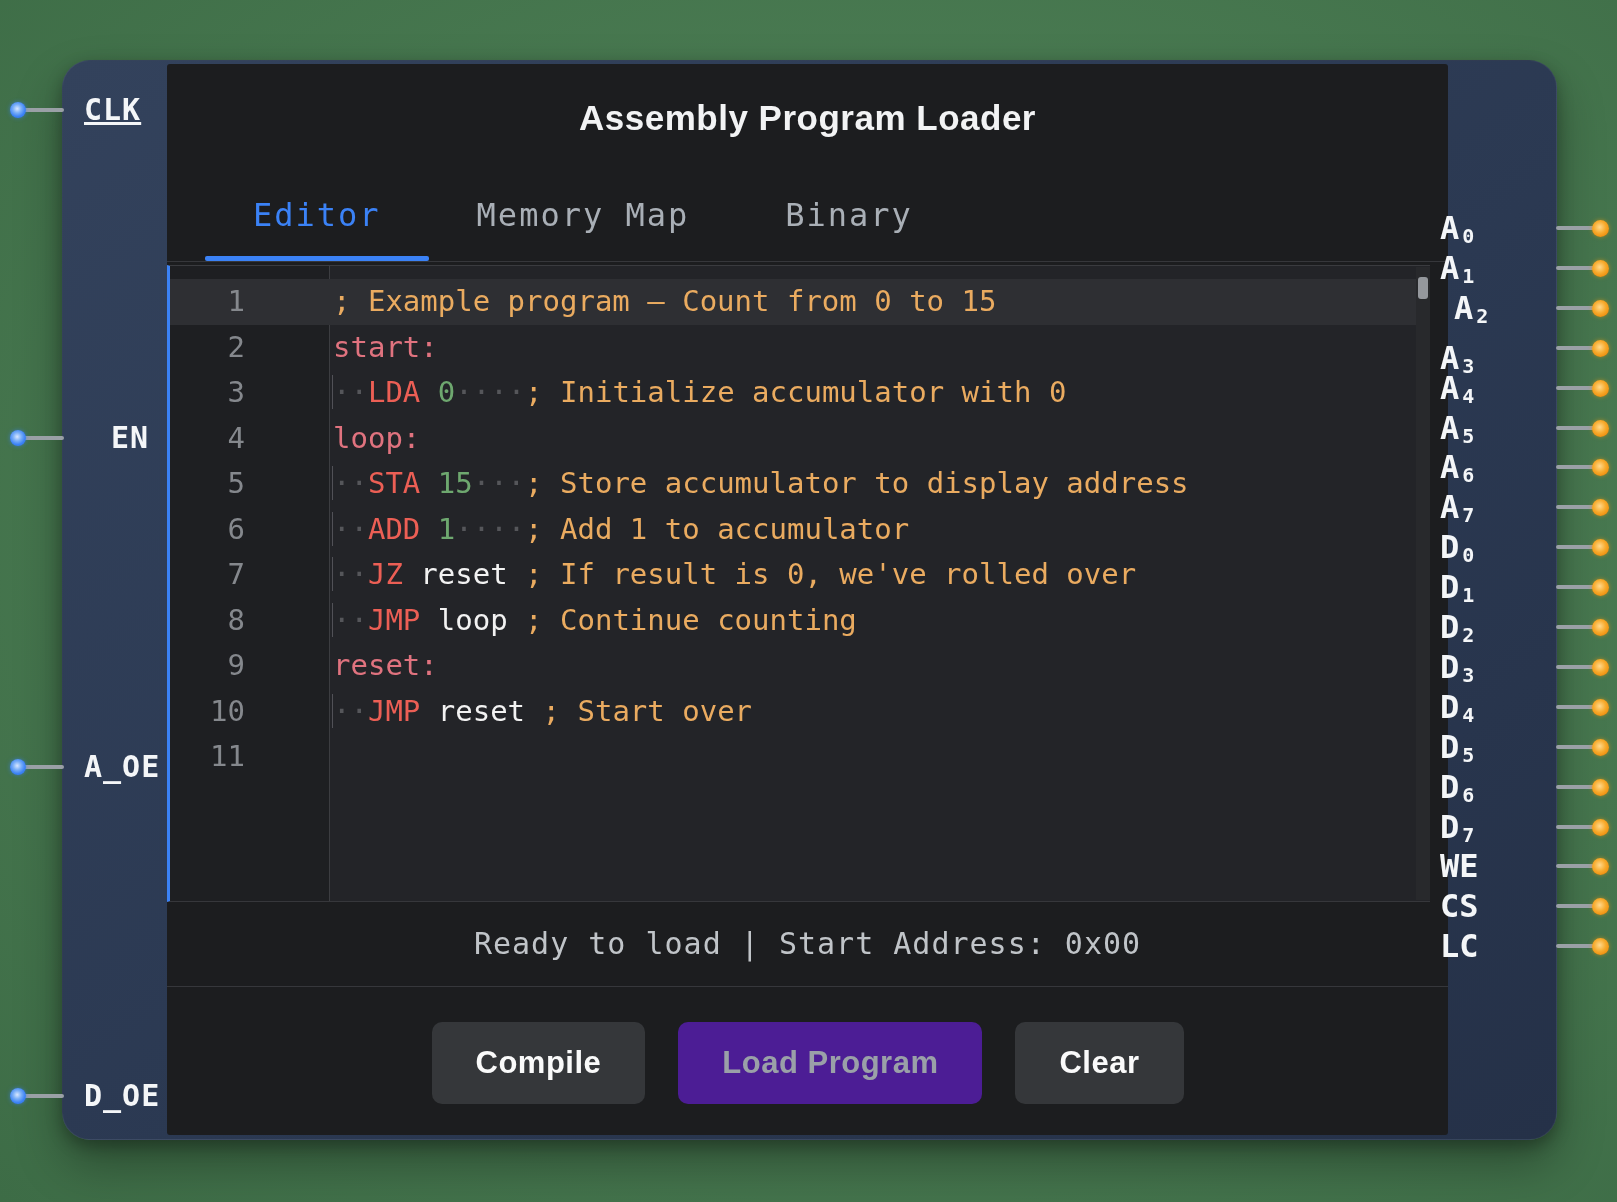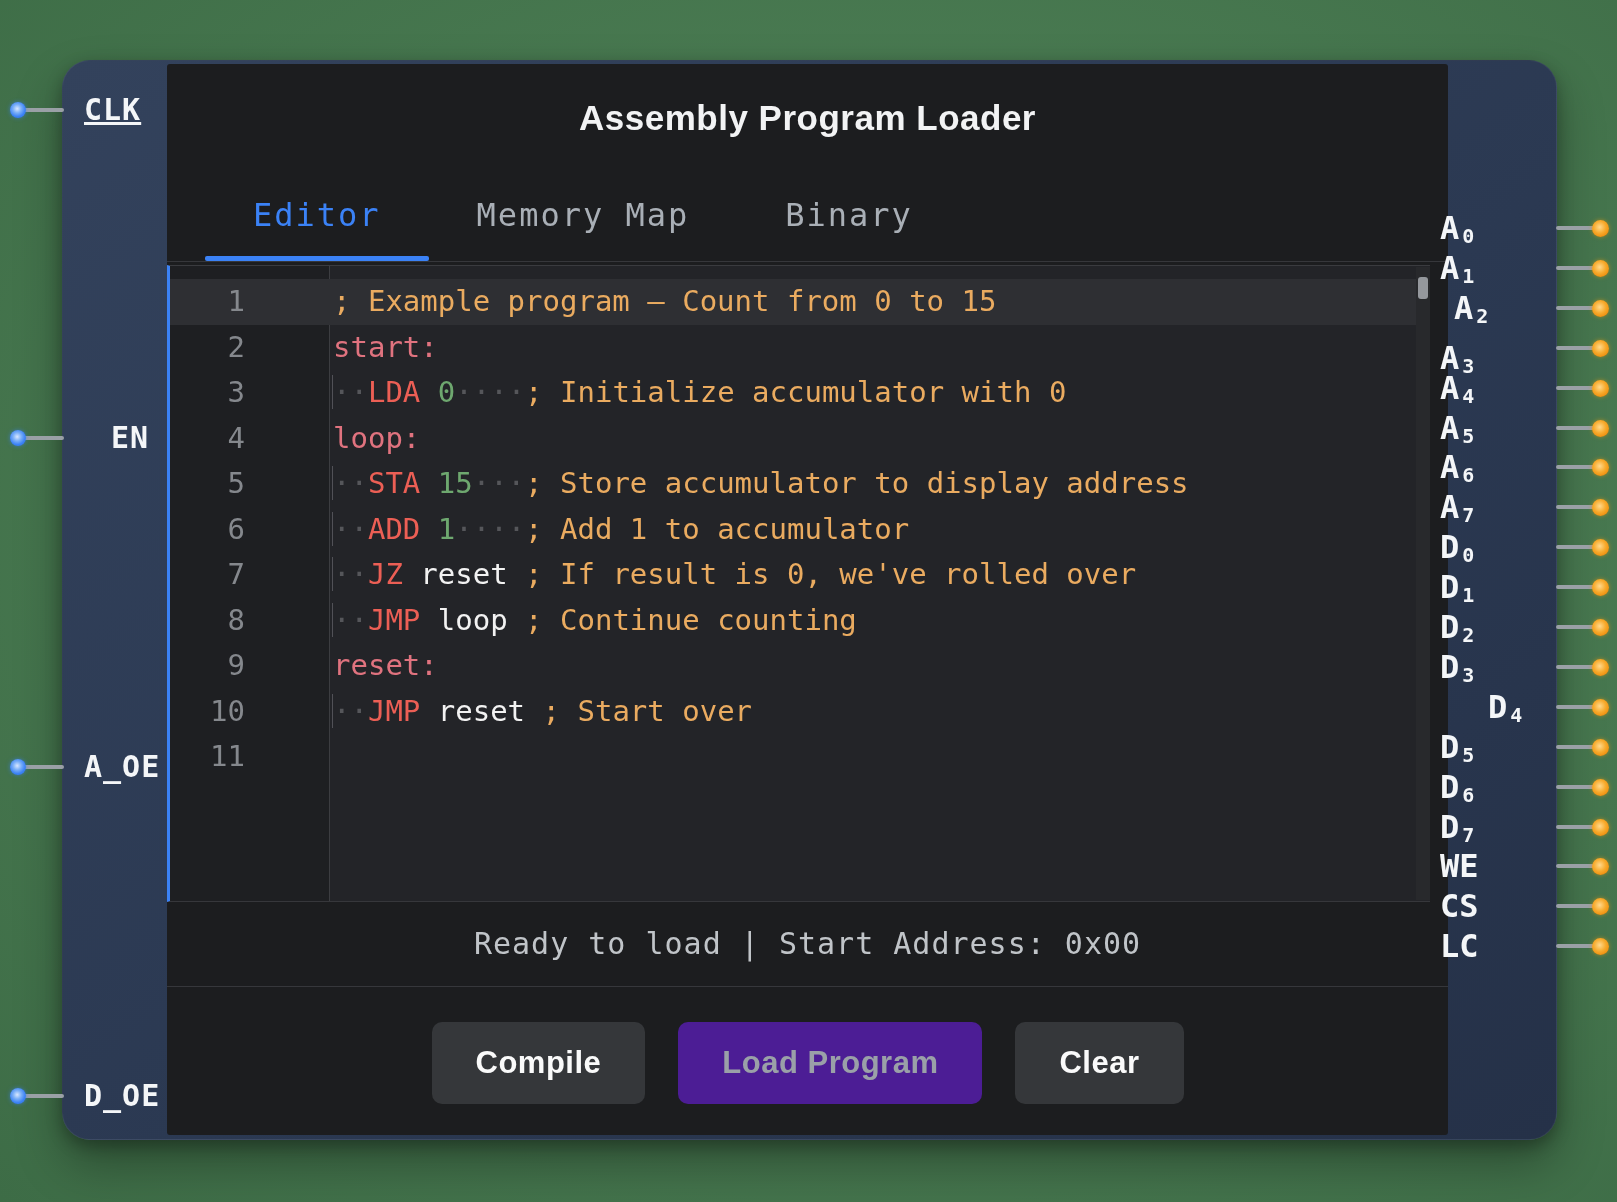--- a/index.html
+++ b/index.html
@@ -203,21 +203,21 @@
     <div class="rdot" style="top: 539px;"></div>
     <div class="rlabel" style="top: 564px;"><span>D</span><span class="sub">1</span></div>
     <div class="rwire" style="top: 585px;"></div>
     <div class="rdot" style="top: 579px;"></div>
     <div class="rlabel" style="top: 604px;"><span>D</span><span class="sub">2</span></div>
     <div class="rwire" style="top: 625px;"></div>
     <div class="rdot" style="top: 619px;"></div>
     <div class="rlabel" style="top: 644px;"><span>D</span><span class="sub">3</span></div>
     <div class="rwire" style="top: 665px;"></div>
     <div class="rdot" style="top: 659px;"></div>
-    <div class="rlabel" style="top: 684px; margin-left: 48px;"><span>D</span><span class="sub">4</span></div>
+    <div class="rlabel" style="top: 684px;"><span>D</span><span class="sub">4</span></div>
     <div class="rwire" style="top: 705px;"></div>
     <div class="rdot" style="top: 699px;"></div>
     <div class="rlabel" style="top: 724px;"><span>D</span><span class="sub">5</span></div>
     <div class="rwire" style="top: 745px;"></div>
     <div class="rdot" style="top: 739px;"></div>
     <div class="rlabel" style="top: 764px;"><span>D</span><span class="sub">6</span></div>
     <div class="rwire" style="top: 785px;"></div>
     <div class="rdot" style="top: 779px;"></div>
     <div class="rlabel" style="top: 804px;"><span>D</span><span class="sub">7</span></div>
     <div class="rwire" style="top: 825px;"></div>

